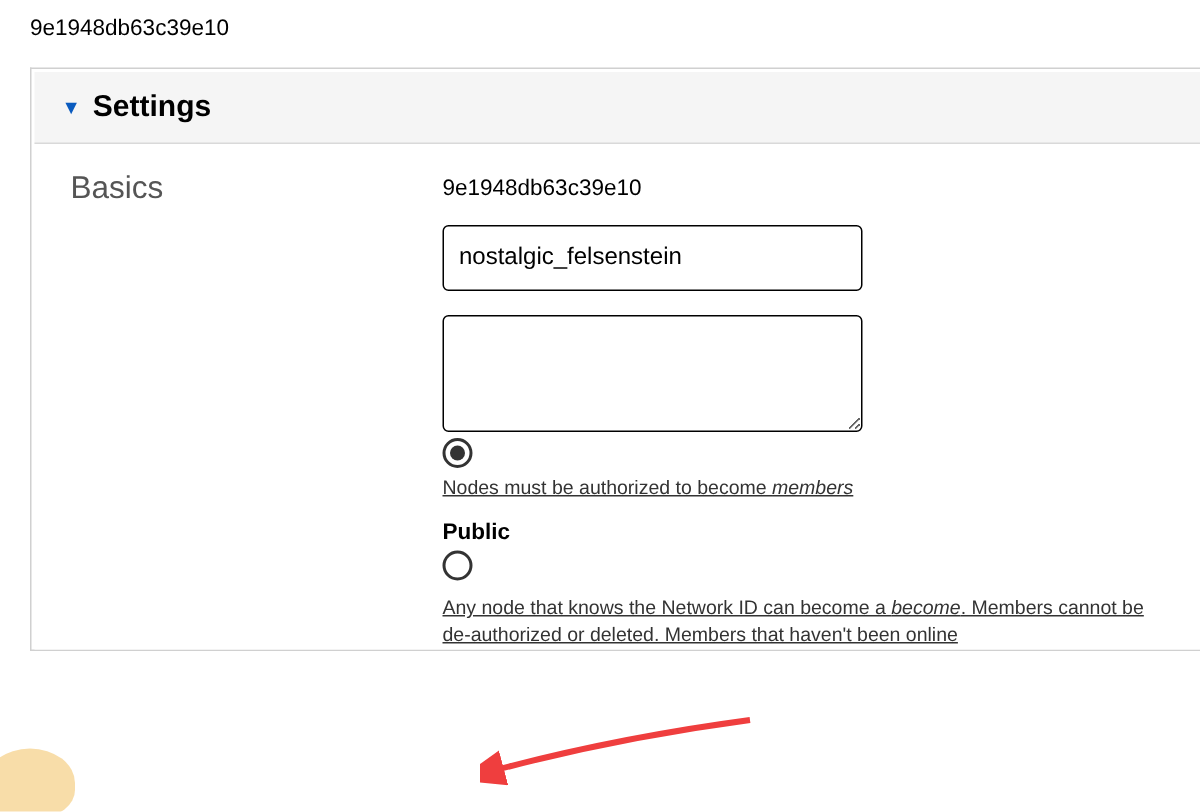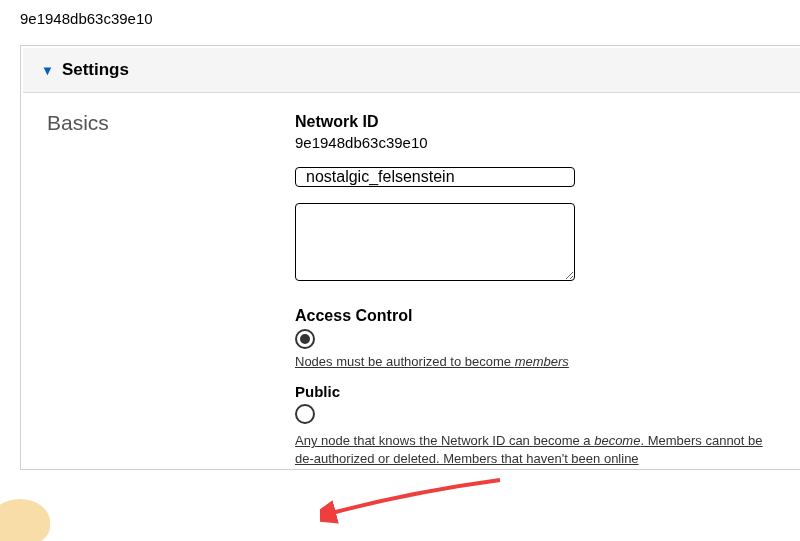--- a/index.html
+++ b/index.html
@@ -12,33 +12,33 @@
   .panel { background:#fff; }
 
   .settings-header {
     background:#f5f5f5;
     border-bottom:1px solid #d9d9d9;
     padding:12px 18px;
     display:flex; align-items:center; gap:8px;
     cursor:pointer;
   }
   .settings-header .chev { color:#0a5bbf; font-size:13px; line-height:1; }
-  .settings-header .title { font-weight:bold; font-size:17px; }
+  .settings-header .title { font-weight:bold; font-size:20px; }
 
   .body { display:flex; padding:18px 24px 0 24px; }
   .leftcol { width:248px; flex:none; color:#555; font-size:21px; font-weight:400; }
   .rightcol { flex:1; }
 
   .label { font-weight:bold; font-size:16px; margin-top:2px; }
   .val { font-size:15px; margin-top:3px; }
   .spacer { height:16px; }
 
   .fieldlabel { font-weight:bold; font-size:15px; margin-bottom:4px; }
   .textinput {
-    width:280px; height:20px; padding:4px 10px;
+    width:280px; height:44px; padding:4px 10px;
     border:1px solid #000; border-radius:4px;
     font-size:16px; font-family:inherit;
   }
   .textarea {
     width:280px; height:78px; padding:6px 8px;
     border:1px solid #000; border-radius:4px;
     font-size:15px; font-family:inherit; resize:both;
     display:block;
   }
 
@@ -70,30 +70,28 @@
   <div class="panel">
     <div class="settings-header">
       <span class="chev">▼</span>
       <span class="title">Settings</span>
     </div>
 
     <div class="body">
       <div class="leftcol">Basics</div>
 
       <div class="rightcol">
-        <div class="label">Network ID</div>
         <div class="val">9e1948db63c39e10</div>
 
         <div class="spacer"></div>
         <input class="textinput" type="text" value="nostalgic_felsenstein" style="">
 
         <div class="spacer"></div>
         <textarea class="textarea" style=""></textarea>
 
-        <div class="section-title">Access Control</div>
 
         <div class="radio-row">
           <span class="radio-outer">
             <span class="radio-inner"></span>
           </span>
         </div>
         <div class="helper">
           <span>Nodes must be authorized to become </span><em>members</em>
         </div>
 

